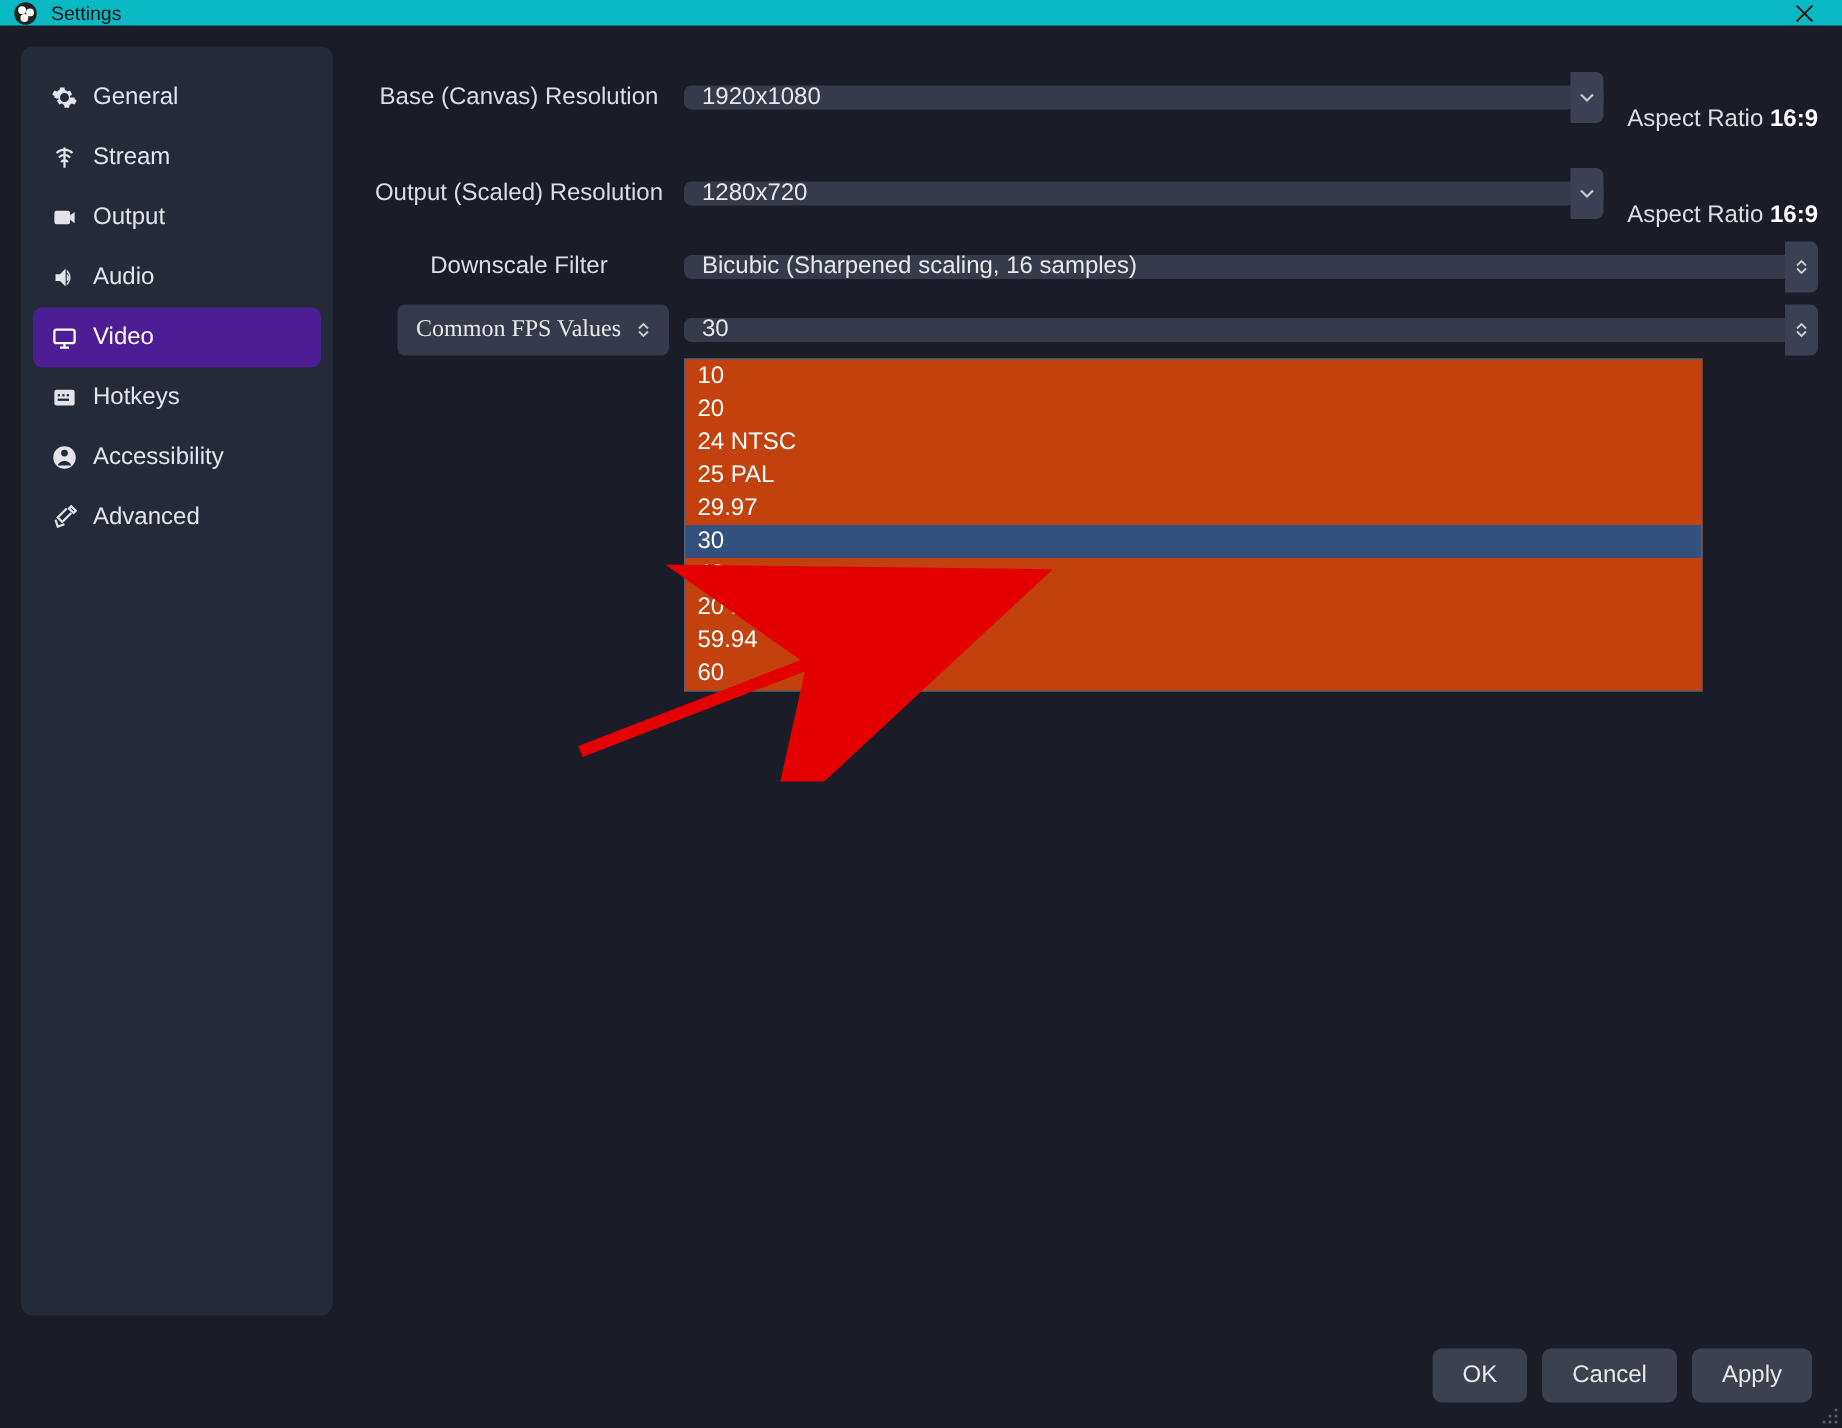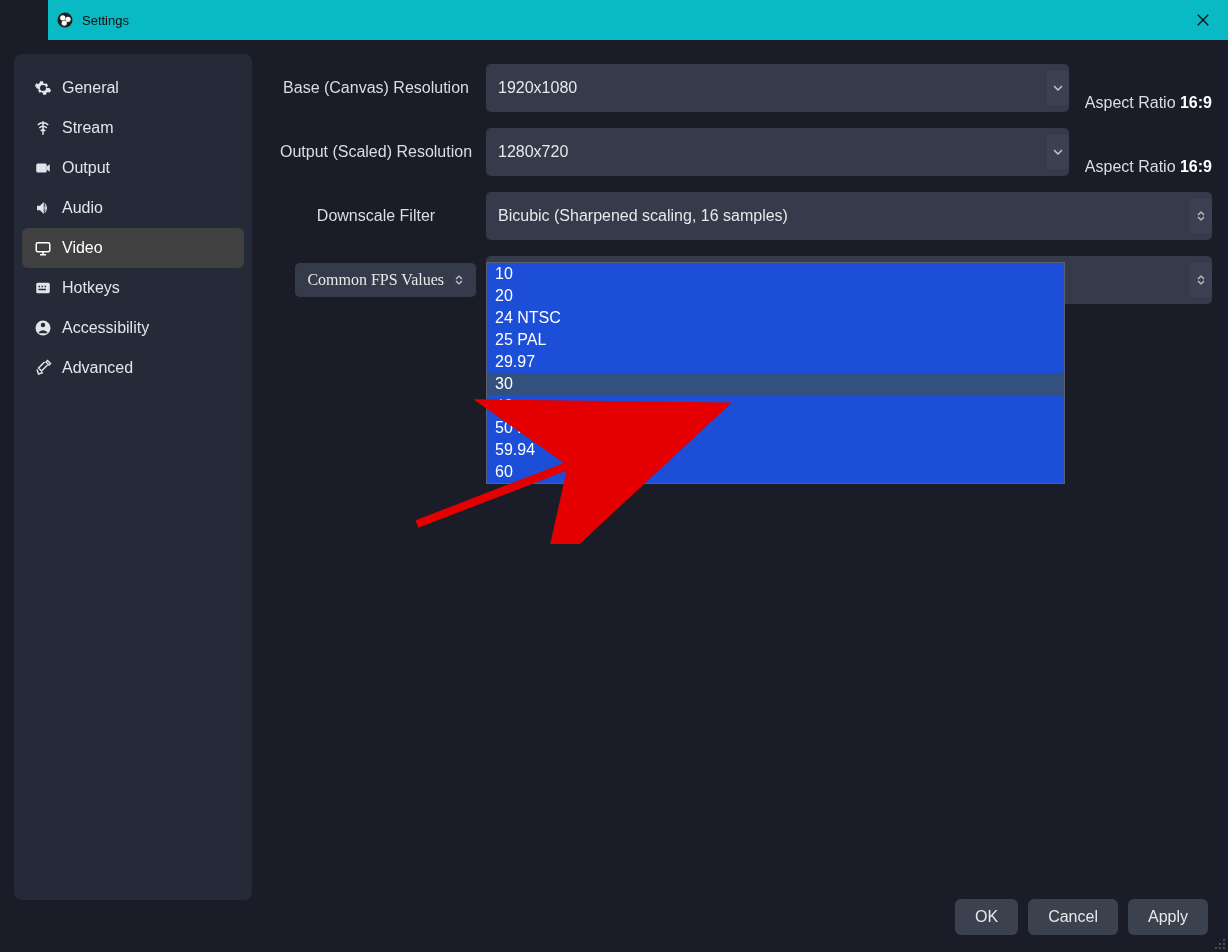--- a/index.html
+++ b/index.html
@@ -6,66 +6,65 @@
   body {
     width: 1228px; height: 952px;
     background: #1a1d28;
     font-family: "Segoe UI", Arial, sans-serif;
     color: #e8e8e8;
     overflow: hidden;
     position: relative;
   }
   
   .titlebar {
-    height: 40px;
+    height: 17px;
     background: #09b9c3;
     display: flex;
     align-items: center;
     padding: 0 8px;
     color: #111;
     font-size: 13px;
-    margin-left: 48px;
   }
   .titlebar .appicon {
     width: 18px; height: 18px;
     margin-right: 8px;
     display: inline-flex;
     align-items: center; justify-content: center;
   }
   .titlebar .spacer { flex: 1; }
   .titlebar .close {
     font-size: 18px;
     width: 24px; text-align: center;
     cursor: pointer;
   }
   
   .main {
     display: flex;
     height: calc(100% - 32px - 60px);
     padding: 14px 0 0 14px;
   }
   .sidebar {
-    width: 238px;
+    width: 208px;
     background: #242a38;
     border-radius: 8px;
     padding: 14px 8px;
     flex-shrink: 0;
   }
   .side-item {
     display: flex;
     align-items: center;
     gap: 10px;
     padding: 11px 12px;
     font-size: 16px;
     border-radius: 6px;
     cursor: pointer;
     color: #e2e4ea;
   }
   .side-item.active {
-    background: #404040;
+    background: #4c1d95;
     color: #fff;
   }
   .side-icon {
     width: 18px; height: 18px;
     display: inline-flex;
     align-items: center; justify-content: center;
     flex-shrink: 0;
   }
   
   .content {
@@ -82,21 +81,21 @@
   .label {
     width: 200px;
     text-align: center;
     font-size: 16px;
     color: #dcdde2;
     flex-shrink: 0;
   }
   .select {
     background: #353b4b;
     border-radius: 5px;
-    height: 48px;
+    height: 16px;
     display: flex;
     align-items: center;
     padding: 0 12px;
     font-size: 16px;
     color: #e8e8e8;
     position: relative;
     flex: 1;
     cursor: pointer;
   }
   .select .chev-btn {
@@ -150,22 +149,22 @@
     align-items: center;
     justify-content: center;
     margin-right: -12px;
     margin-left: 8px;
   }
   
   .dropdown {
     position: absolute;
     left: 234px;
     top: 208px;
-    width: 579px;
-    background: #1d4ed8;
+    width: 679px;
+    background: #c2410c;
     border: 1px solid #5a606e;
     font-size: 16px;
     z-index: 5;
   }
   .dropdown .opt {
     padding: 2px 8px;
     cursor: pointer;
     color: #fff;
   }
   .dropdown .opt.sel {
@@ -386,21 +385,21 @@
     </div>
 
     <div class="dropdown" id="fps-dd">
         <div class="opt">10</div>
         <div class="opt">20</div>
         <div class="opt">24 NTSC</div>
         <div class="opt">25 PAL</div>
         <div class="opt">29.97</div>
         <div class="opt sel">30</div>
         <div class="opt">48</div>
-        <div class="opt">50 PAL</div>
+        <div class="opt">20 PAL</div>
         <div class="opt">59.94</div>
         <div class="opt">60</div>
       </div>
 
     <svg class="arrow-svg" width="320" height="150">
       <defs>
         <marker id="ah" markerWidth="30" markerHeight="30" refX="26" refY="12" orient="auto">
           <path d="M0,0 L30,12 L0,24 L8,12 Z" fill="#e40000"></path>
         </marker>
       </defs>

